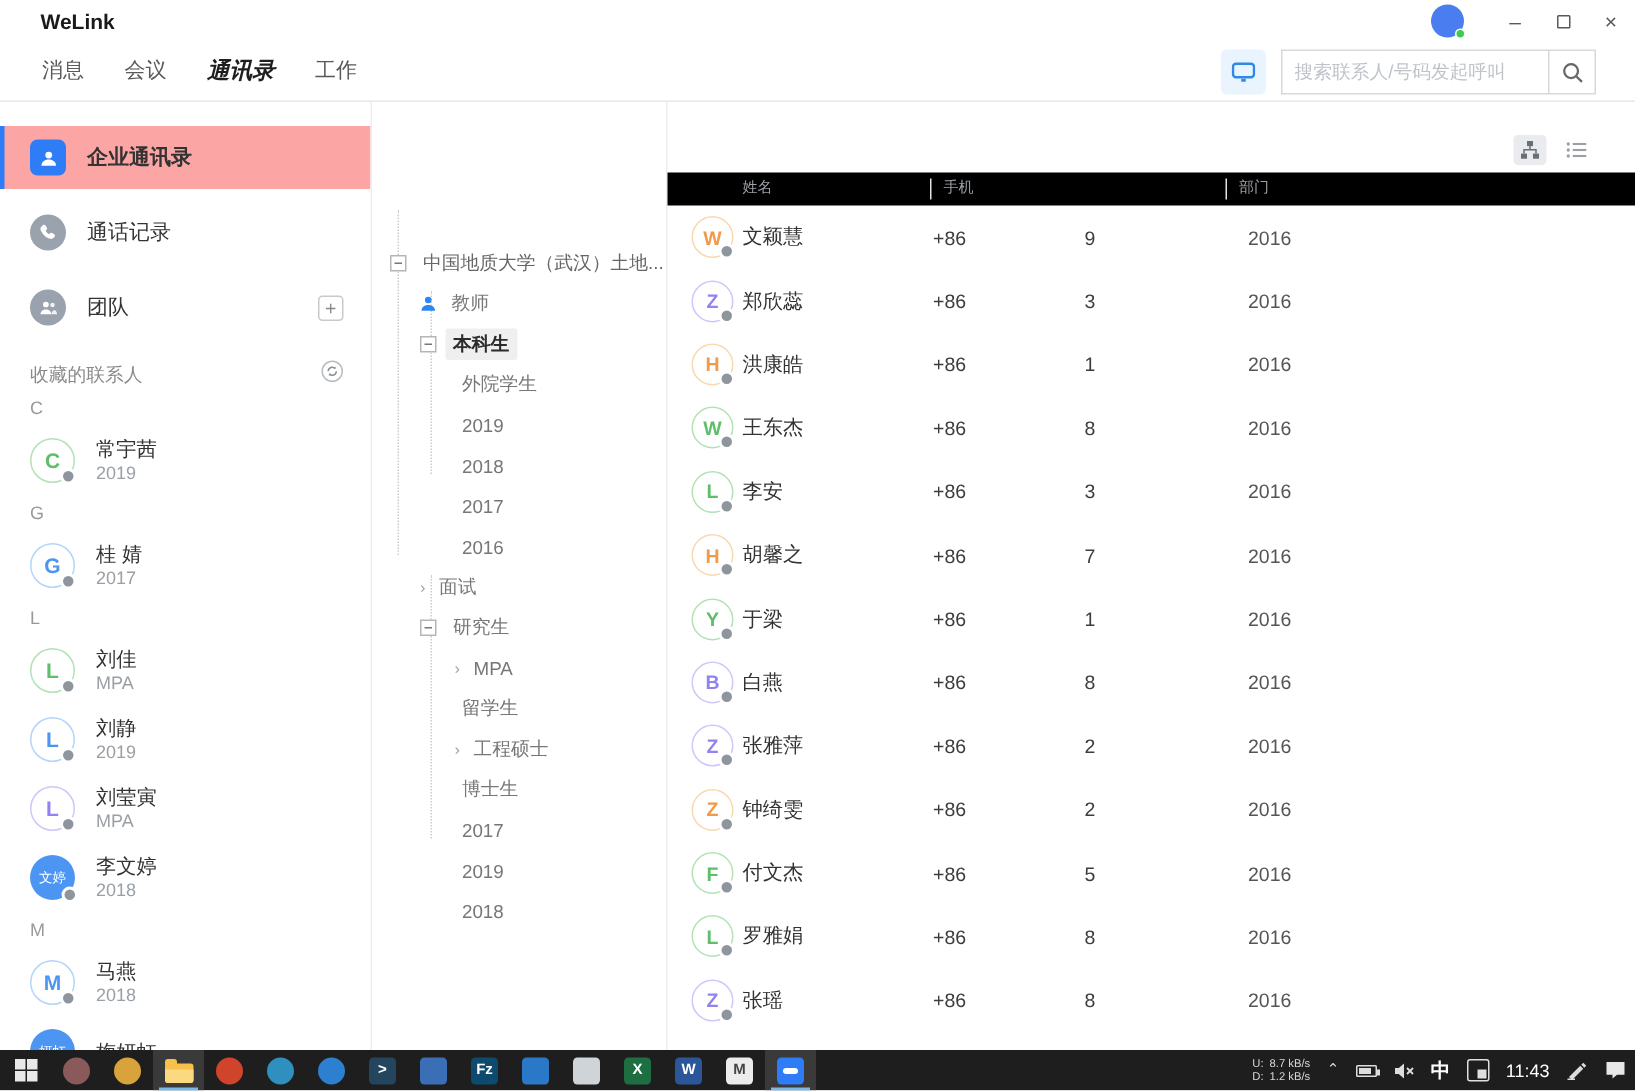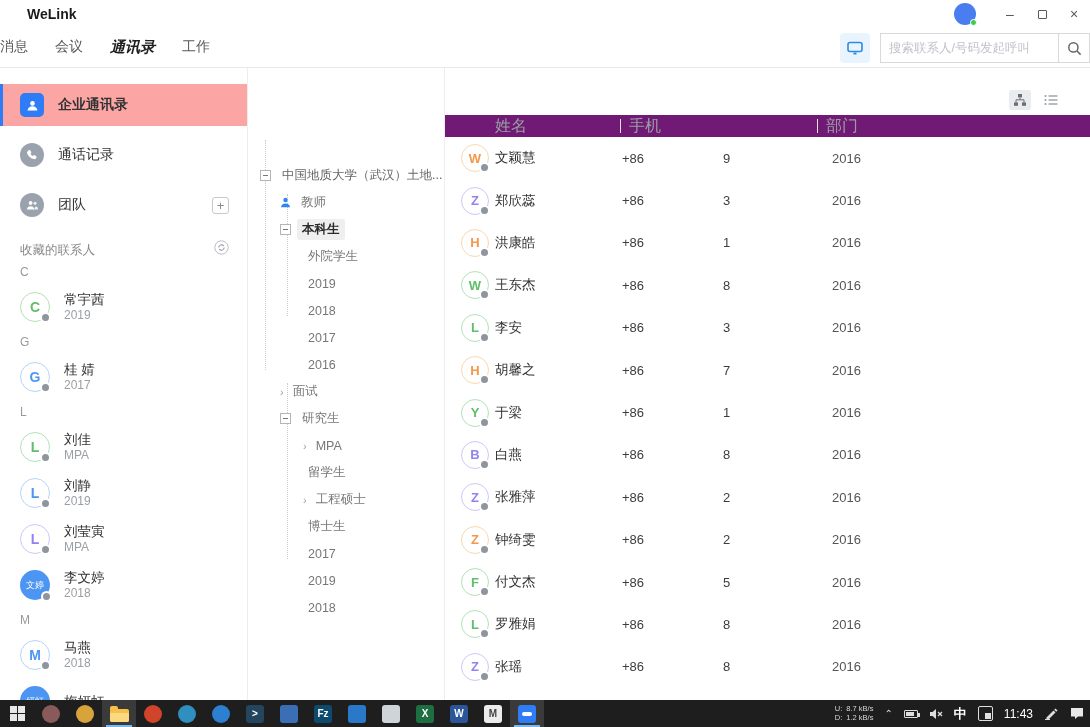--- a/index.html
+++ b/index.html
@@ -10,24 +10,24 @@
   .titlebar { position:relative; height:28px; display:flex; align-items:center; }
   .app-title { margin-left:27px; font-size:14px; font-weight:bold; color:#1a1a1a; }
   .tb-right { position:absolute; right:0; top:0; height:28px; display:flex; align-items:center; }
   .user-avatar { position:relative; width:22px; height:22px; border-radius:50%; background:#4a7df0; margin-right:18px; }
   .presence { position:absolute; right:-1px; bottom:-1px; width:7px; height:7px; border-radius:50%; background:#3ecb4e; border:1.5px solid #fff; }
   .win-btn { width:32px; height:28px; display:flex; align-items:center; justify-content:center; color:#595959; font-size:14px; cursor:default; }
   .restore-glyph { width:9px; height:9px; border:1px solid #595959; border-radius:1px; }
 
   
   .navbar { position:relative; height:40px; border-bottom:1px solid #e7e7e7; display:flex; align-items:center; }
-  .tabs { display:flex; gap:27px; }
+  .tabs { display:flex; gap:27px; padding-left:28px; }
   .tab { font-size:14px; color:#595959; cursor:pointer; }
   .tab.active { font-weight:bold; color:#1f1f1f; font-size:15px;font-style:italic; }
-  .nav-right { position:absolute; right:0; top:5px; display:flex; align-items:center; gap:10px; }
+  .nav-right { position:absolute; right:26px; top:5px; display:flex; align-items:center; gap:10px; }
   .screen-btn { width:30px; height:30px; border-radius:4px; background:#e9f4fe; display:flex; align-items:center; justify-content:center; }
   .searchwrap { display:flex; height:30px; }
   .search-input { width:178px; height:30px; border:1px solid #d9d9d9; border-right:none; padding:0 8px; font-size:12.5px; color:#333; outline:none; font-family:inherit; }
   .search-input::placeholder { color:#bfc3ca; }
   .search-btn { width:32px; height:30px; border:1px solid #d9d9d9; background:#fff; display:flex; align-items:center; justify-content:center; }
 
   
   .body { display:flex; height:632px; }
 
   
@@ -72,21 +72,21 @@
   .box { position:relative; width:11px; height:11px; border:1px solid #b5b5b5; background:#fff; margin-right:6px; flex:none; }
   .box::after { content:""; position:absolute; left:2px; top:4px; width:5px; height:1px; background:#777; }
   .tn-arrow { color:#a0a0a0; font-size:11px; margin-right:4px; }
   .tn-person { margin-right:5px; display:flex; }
 
   
   .tablepanel { position:relative; flex:1; }
   .view-toggles { position:absolute; top:22px; right:28px; display:flex; gap:9px; }
   .vt { width:22px; height:20px; display:flex; align-items:center; justify-content:center; border-radius:3px; cursor:pointer; }
   .vt.active { background:#e9ebee; }
-  .thead { margin-top:47px; height:22px; display:grid; grid-template-columns:50px 125px 95px 102px 1fr; align-items:center; background:#701a75; font-size:16px; color:#9a9fa6; }
+  .thead { margin-top:47px; height:22px; display:grid; grid-template-columns:50px 125px 95px 102px 1fr; align-items:center; background:#000000; font-size:10px; color:#9a9fa6; }
   .thead .hc { height:14px; line-height:14px; }
   .thead .sep { border-left:1px solid #e3e3e3; padding-left:8px; }
   .trow { height:42.4px; display:grid; grid-template-columns:50px 125px 95px 102px 1fr; align-items:center; cursor:pointer; }
   .trow .cell-av { padding-left:16px; }
   .trow .cell-name { font-size:13.5px; color:#333; }
   .trow .cell-phone { font-size:13px; color:#3d3d3d; padding-left:2px; }
   .trow .cell-digit { font-size:13px; color:#3d3d3d; padding-left:8px; }
   .trow .cell-dept { font-size:13px; color:#555; padding-left:15px; }
 
   

